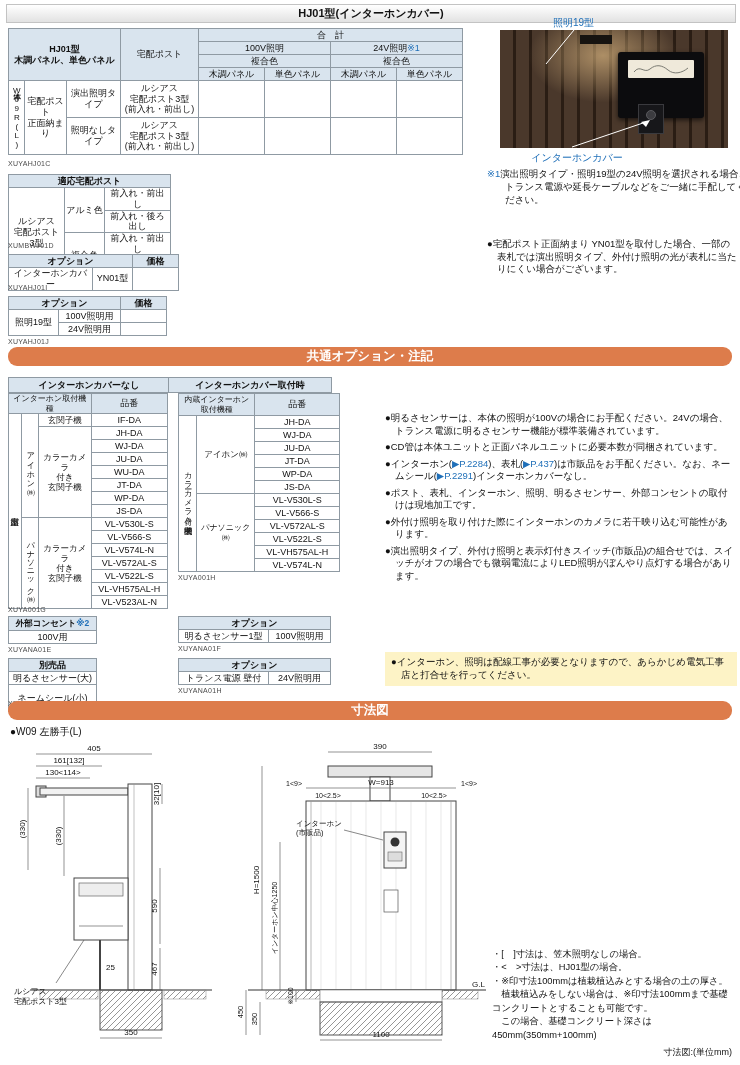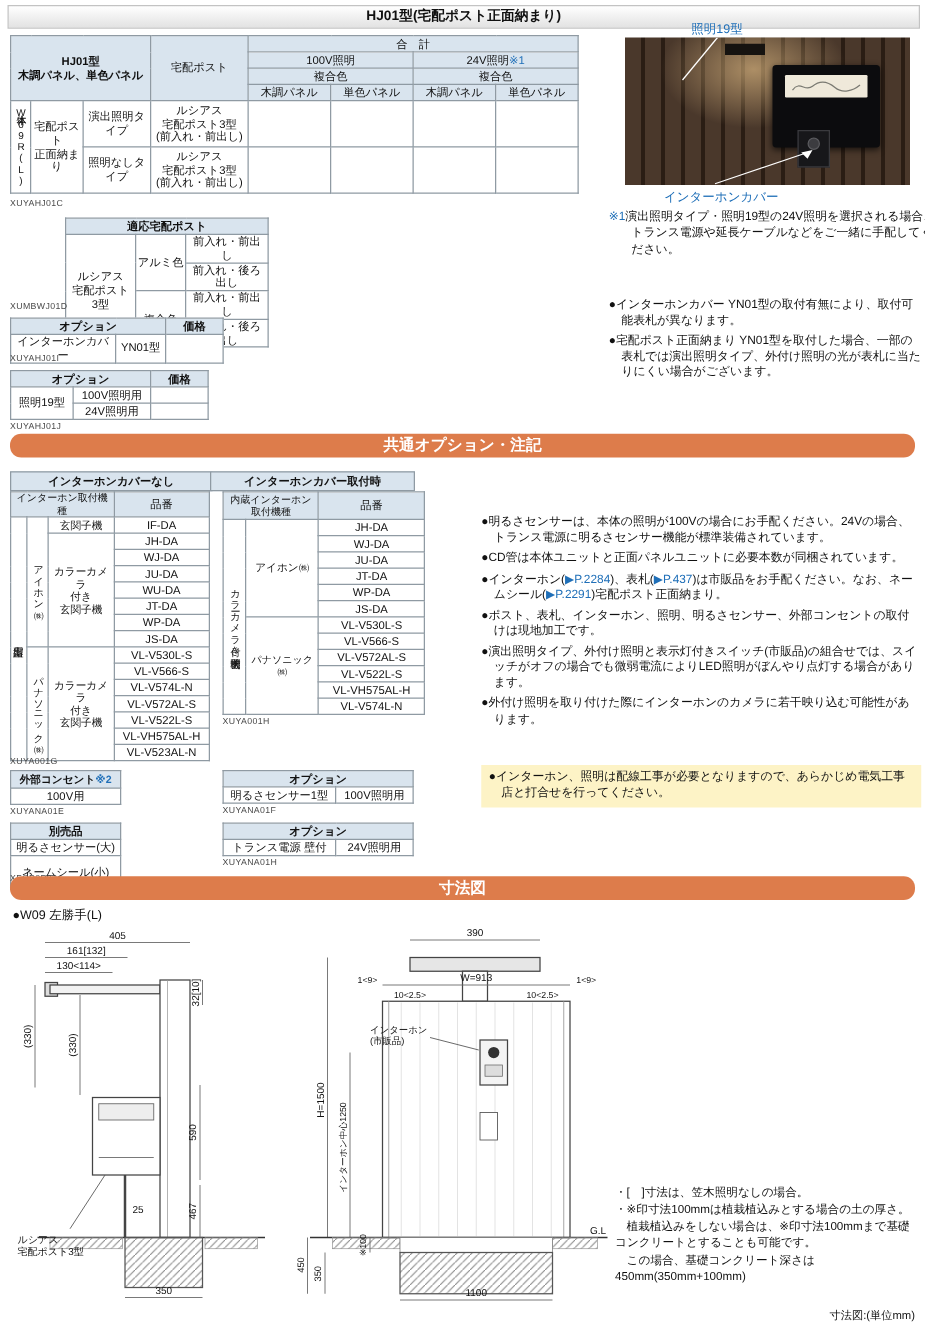--- a/index.html
+++ b/index.html
@@ -14,42 +14,42 @@
   .hd{background:#d9e4ee;}
   .bold{font-weight:bold;}
   .pre{white-space:pre-line;}
   .vert{writing-mode:vertical-rl;text-orientation:upright;margin:0 auto;letter-spacing:0;}
   .code{position:absolute;font-size:7px;color:#4a4a4a;letter-spacing:.3px;}
   .blue{color:#1f6fb8;}
   .bar{position:absolute;background:#dd7c4b;color:#fff;font-weight:bold;font-size:12.5px;text-align:center;border-radius:9px;height:19px;line-height:19px;}
   .titlecell{position:absolute;background:#d9e4ee;border:1px solid #8f9aa3;font-weight:bold;font-size:9px;text-align:center;height:14px;line-height:14px;}
   .bullets{position:absolute;font-size:9.5px;line-height:1.32;}
   .bullets p{margin:0 0 4px 0;padding-left:10px;text-indent:-10px;}
-  .warn{position:absolute;background:#fdf3c6;font-size:9.5px;line-height:1.35;padding:4px 6px 4px 16px;text-indent:-10px;}
+  .warn{position:absolute;background:#fdf3c6;font-size:9.5px;line-height:1.35;padding:4px 6px 4px 16px;text-indent:-10px;margin-top:40px;}
   .notetext{position:absolute;font-size:9.5px;line-height:1.38;padding-left:18px;text-indent:-18px;}
   .smallnotes{position:absolute;font-size:9.3px;line-height:1.45;}
   .smallnotes div{white-space:normal;}
   .unitnote{position:absolute;font-size:9px;text-align:right;}
   
   .photo{position:absolute;left:500px;top:30px;width:228px;height:118px;background:repeating-linear-gradient(90deg,#4a382b 0 13px,#2a1d14 13px 16px);overflow:hidden;}
   .glow{position:absolute;left:28px;top:-22px;width:150px;height:95px;background:radial-gradient(ellipse at center,rgba(255,214,150,.55),rgba(255,214,150,0) 70%);}
   .unitbox{position:absolute;left:118px;top:22px;width:86px;height:66px;background:#0c0c0e;border-radius:3px;box-shadow:0 2px 5px rgba(0,0,0,.65);}
   .plate{position:absolute;left:10px;top:8px;width:66px;height:18px;background:#efe9da;border-radius:1px;}
   .phone{position:absolute;left:20px;top:52px;width:24px;height:28px;background:#17171a;border:1px solid #3a3a3e;}
   .phone::after{content:"";position:absolute;left:7px;top:5px;width:8px;height:8px;border-radius:50%;background:#3c3c40;border:1px solid #5a5a5e;}
   .photo-label-top{position:absolute;left:553px;top:16px;font-size:10px;}
   .photo-label-bottom{position:absolute;left:512px;top:151px;width:130px;text-align:center;font-size:10px;}
   svg text{fill:#111;}
 </style>
 </head>
 <body>
 
 <div class="page">
 
-  <div class="abs topbar">HJ01型(宅配ポスト正面納まり)</div>
+  <div class="abs topbar">HJ01型(インターホンカバー)</div>
 
   <table class="t abs" style="left:8px;top:28px;width:454px;">
     <colgroup>
         <col style="width:16px">
         <col style="width:42px">
         <col style="width:54px">
         <col style="width:78px">
         <col style="width:66px">
         <col style="width:66px">
         <col style="width:66px">
@@ -98,21 +98,21 @@
 (前入れ・前出し)</td>
       <td></td>
           <td></td>
           <td></td>
           <td></td>
     </tr>
   </tbody>
     </table>
   <div class="code" style="left:8px;top:160px;">XUYAHJ01C</div>
 
-  <table class="t abs" style="left:8px;top:174px;width:162px;margin-left:44px;">
+  <table class="t abs" style="left:8px;top:174px;width:162px;">
     <colgroup>
         <col style="width:56px">
         <col style="width:40px">
         <col style="width:66px">
       </colgroup>
     <tbody>
         <tr style="height:13px">
           <td class="hd bold" colspan="3">適応宅配ポスト</td>
         </tr>
     <tr style="height:13px">
@@ -198,21 +198,20 @@
       <polygon points="150,90 141,92 146,97" fill="#fff"></polygon>
     </svg>
   </div>
   <div class="photo-label-bottom blue">インターホンカバー</div>
 
   <div class="notetext" style="left:487px;top:167px;width:249px;">
     <span class="blue">※1</span><span>演出照明タイプ・照明19型の24V照明を選択される場合、トランス電源や延長ケーブルなどをご一緒に手配してください。</span>
   </div>
 
   <div class="bullets" style="left:487px;top:238px;width:250px;">
-    <p>●インターホンカバー YN01型の取付有無により、取付可能表札が異なります。</p>
     <p>●宅配ポスト正面納まり YN01型を取付した場合、一部の表札では演出照明タイプ、外付け照明の光が表札に当たりにくい場合がございます。</p>
   </div>
 
   <div class="bar" style="left:8px;top:347px;width:724px;">共通オプション・注記</div>
 
   <div class="titlecell" style="left:8px;top:377px;width:160px;">インターホンカバーなし</div>
   <table class="t abs" style="left:8px;top:393px;width:160px;padding-left:40px;">
     <colgroup>
         <col style="width:13px">
         <col style="width:17px">
@@ -410,24 +409,24 @@
           <td>トランス電源 壁付</td>
           <td>24V照明用</td>
         </tr>
   </tbody>
     </table>
   <div class="code" style="left:178px;top:687px;">XUYANA01H</div>
 
   <div class="bullets" style="left:385px;top:412px;width:350px;">
     <p>●明るさセンサーは、本体の照明が100Vの場合にお手配ください。24Vの場合、トランス電源に明るさセンサー機能が標準装備されています。</p>
     <p>●CD管は本体ユニットと正面パネルユニットに必要本数が同梱されています。</p>
-    <p><span>●インターホン(</span><span class="blue">▶P.2284</span><span>)、表札(</span><span class="blue">▶P.437</span><span>)は市販品をお手配ください。なお、ネームシール(</span><span class="blue">▶P.2291</span><span>)宅配ポスト正面納まり。</span></p>
+    <p><span>●インターホン(</span><span class="blue">▶P.2284</span><span>)、表札(</span><span class="blue">▶P.437</span><span>)は市販品をお手配ください。なお、ネームシール(</span><span class="blue">▶P.2291</span><span>)インターホンカバーなし。</span></p>
     <p>●ポスト、表札、インターホン、照明、明るさセンサー、外部コンセントの取付けは現地加工です。</p>
+    <p>●外付け照明を取り付けた際にインターホンのカメラに若干映り込む可能性があります。</p>
     <p>●演出照明タイプ、外付け照明と表示灯付きスイッチ(市販品)の組合せでは、スイッチがオフの場合でも微弱電流によりLED照明がぼんやり点灯する場合があります。</p>
-    <p>●外付け照明を取り付けた際にインターホンのカメラに若干映り込む可能性があります。</p>
   </div>
   <div class="warn" style="left:385px;top:612px;width:330px;">●インターホン、照明は配線工事が必要となりますので、あらかじめ電気工事店と打合せを行ってください。</div>
 
   <div class="bar" style="left:8px;top:701px;width:724px;">寸法図</div>
   <div class="abs" style="left:10px;top:725px;font-size:10px;">●W09 左勝手(L)</div>
 
   <svg class="abs" style="left:12px;top:740px;" width="215" height="305" viewBox="0 0 215 305">
     <defs>
         <pattern id="hA" width="6" height="6" patternUnits="userSpaceOnUse">
           <path d="M0 6 L6 0" stroke="#8a8a8a" stroke-width="0.9"></path>
@@ -533,19 +532,20 @@
     <line x1="14" y1="250" x2="14" y2="295" stroke="#666" stroke-width="0.7"></line>
     <text x="11" y="272" transform="rotate(-90 11 272)" text-anchor="middle" font-size="7.5">450</text>
     <line x1="28" y1="262" x2="28" y2="295" stroke="#666" stroke-width="0.7"></line>
     <text x="25" y="279" transform="rotate(-90 25 279)" text-anchor="middle" font-size="7.5">350</text>
     <line x1="88" y1="300" x2="210" y2="300" stroke="#666" stroke-width="0.7"></line>
     <text x="149" y="297" text-anchor="middle" font-size="8">1100</text>
   </svg>
 
   <div class="smallnotes" style="left:492px;top:948px;width:244px;">
     <div>・[　]寸法は、笠木照明なしの場合。</div>
+    <div>・&lt;　&gt;寸法は、HJ01型の場合。</div>
     <div>・※印寸法100mmは植栽植込みとする場合の土の厚さ。</div>
     <div>　植栽植込みをしない場合は、※印寸法100mmまで基礎コンクリートとすることも可能です。</div>
     <div>　この場合、基礎コンクリート深さは450mm(350mm+100mm)</div>
   </div>
   <div class="unitnote" style="left:560px;top:1046px;width:172px;">寸法図:(単位mm)</div>
 
 </div>
 
 </body></html>

